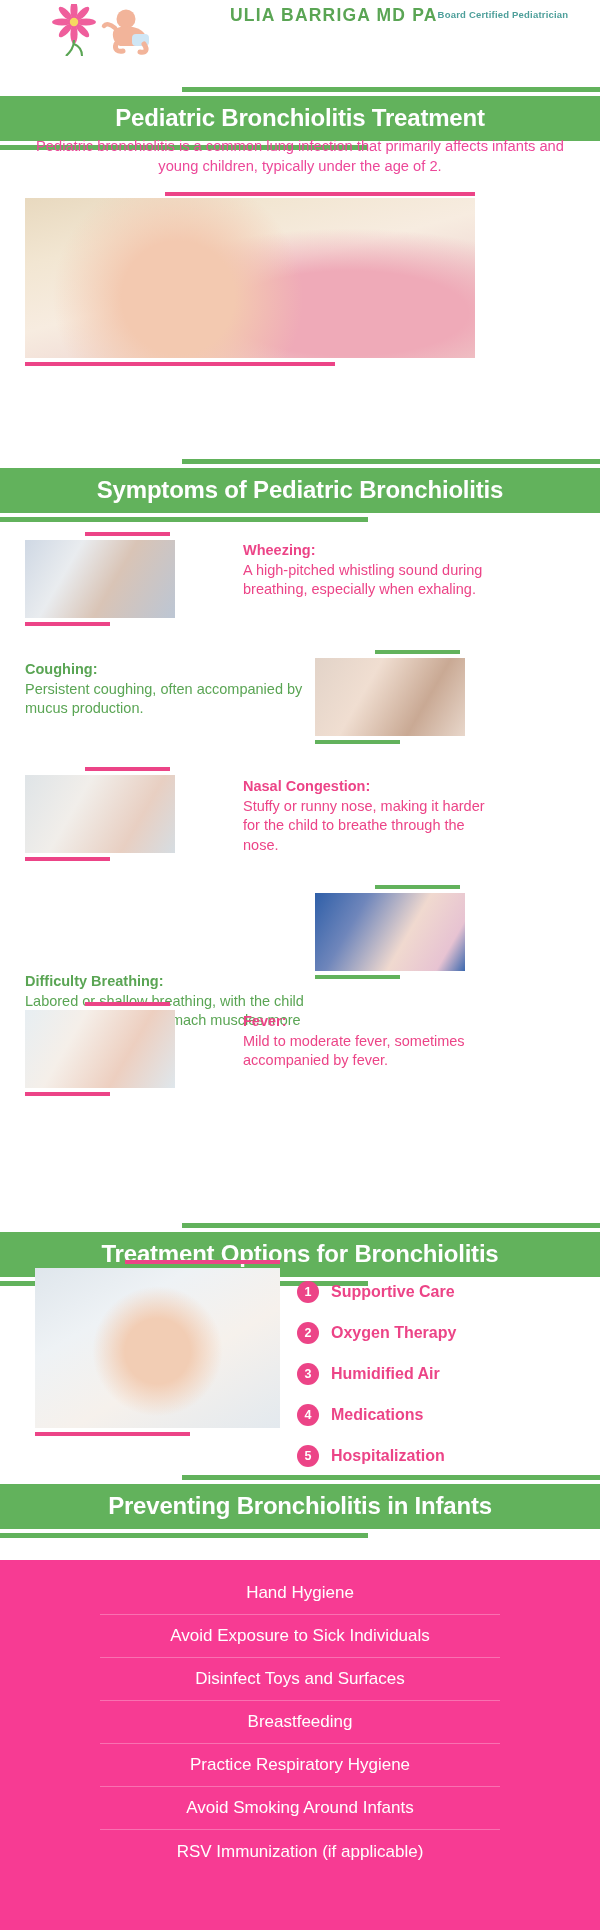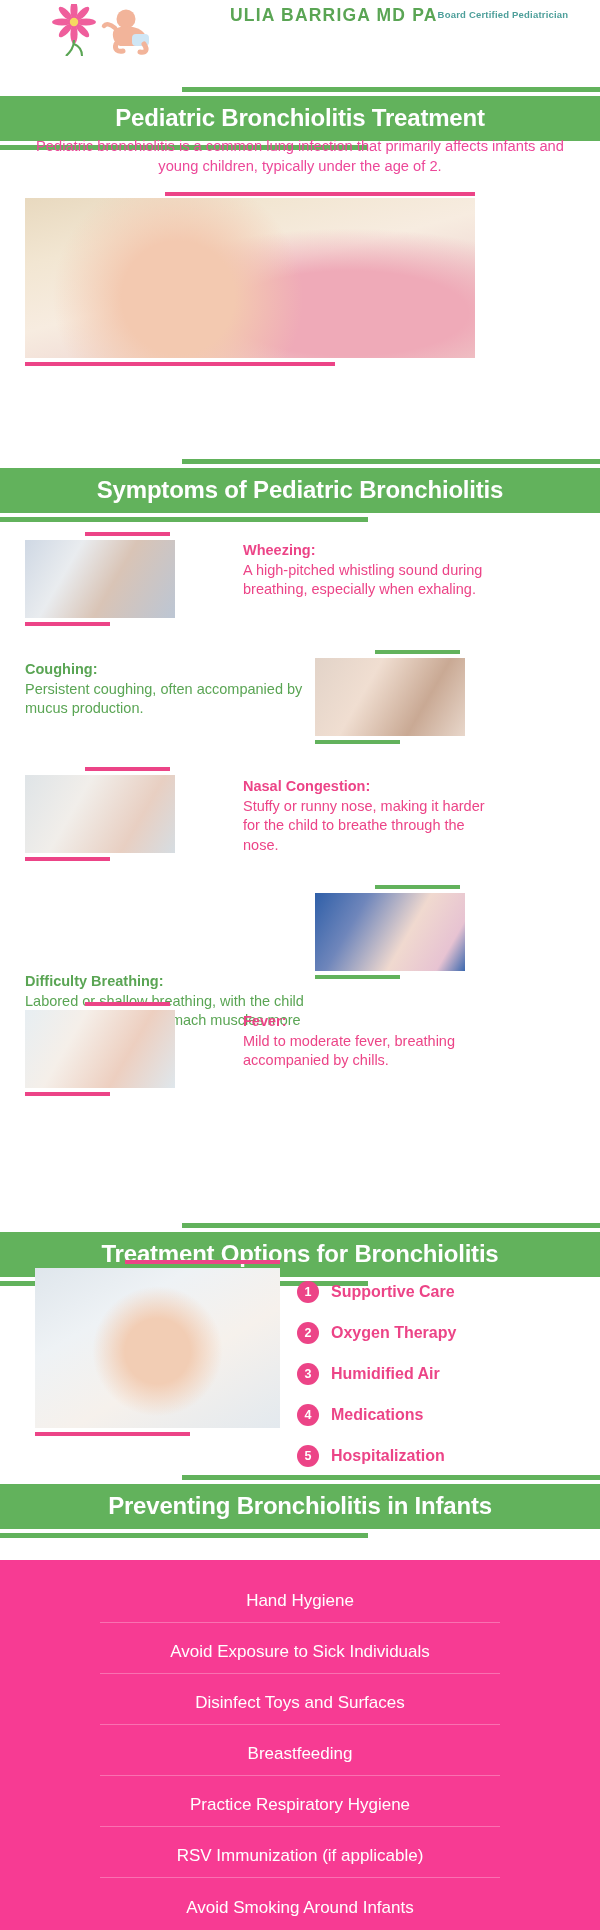--- a/index.html
+++ b/index.html
@@ -156,21 +156,21 @@
     position: absolute; left: 0; top: 1560px;
     width: 600px; height: 370px;
     background: #f73b93;
     padding-top: 12px;
   }
   .prev-item {
     height: 43px;
     display: flex; align-items: center; justify-content: center;
     color: #ffffff; font-size: 17px; font-weight: 400;
     border-bottom: 1px solid rgba(255,255,255,.28);
-    margin: 8px 100px;
+    margin: 0 100px;
   }
   .prev-item:last-child { border-bottom: none; }
 </style>
 </head>
 <body>
 
 <div class="page">
 
   <div class="logo-wrap">
     <div class="logo-mark">
@@ -264,21 +264,21 @@
     <div class="body">Labored or shallow breathing, with the child using their chest or stomach muscles more than usual.</div>
   </div>
   <div class="acc acc-green" style="left:315px;top:975px;width:85px;"></div>
 
   <div class="acc acc-pink" style="left:85px;top:1002px;width:85px;"></div>
   <div class="photo th th5">
       <div class="inner"></div>
     </div>
   <div class="sym sym5 pinktxt">
     <div class="title">Fever:</div>
-    <div class="body">Mild to moderate fever, breathing accompanied by chills.</div>
+    <div class="body">Mild to moderate fever, sometimes accompanied by fever.</div>
   </div>
   <div class="acc acc-pink" style="left:25px;top:1092px;width:85px;"></div>
 
   <div class="band" style="top:1196px;margin-top:36px;">
     <div class="topline"></div>
     <div class="bar">Treatment Options for Bronchiolitis</div>
     <div class="botline"></div>
   </div>
 
   <div class="acc acc-pink" style="left:125px;top:1260px;width:155px;"></div>
@@ -315,17 +315,17 @@
     <div class="bar">Preventing Bronchiolitis in Infants</div>
     <div class="botline"></div>
   </div>
 
   <div class="prev-box">
     <div class="prev-item">Hand Hygiene</div>
     <div class="prev-item">Avoid Exposure to Sick Individuals</div>
     <div class="prev-item">Disinfect Toys and Surfaces</div>
     <div class="prev-item">Breastfeeding</div>
     <div class="prev-item">Practice Respiratory Hygiene</div>
+    <div class="prev-item">Avoid Smoking Around Infants</div>
     <div class="prev-item">RSV Immunization (if applicable)</div>
-    <div class="prev-item">Avoid Smoking Around Infants</div>
   </div>
 
 </div>
 
 </body></html>

